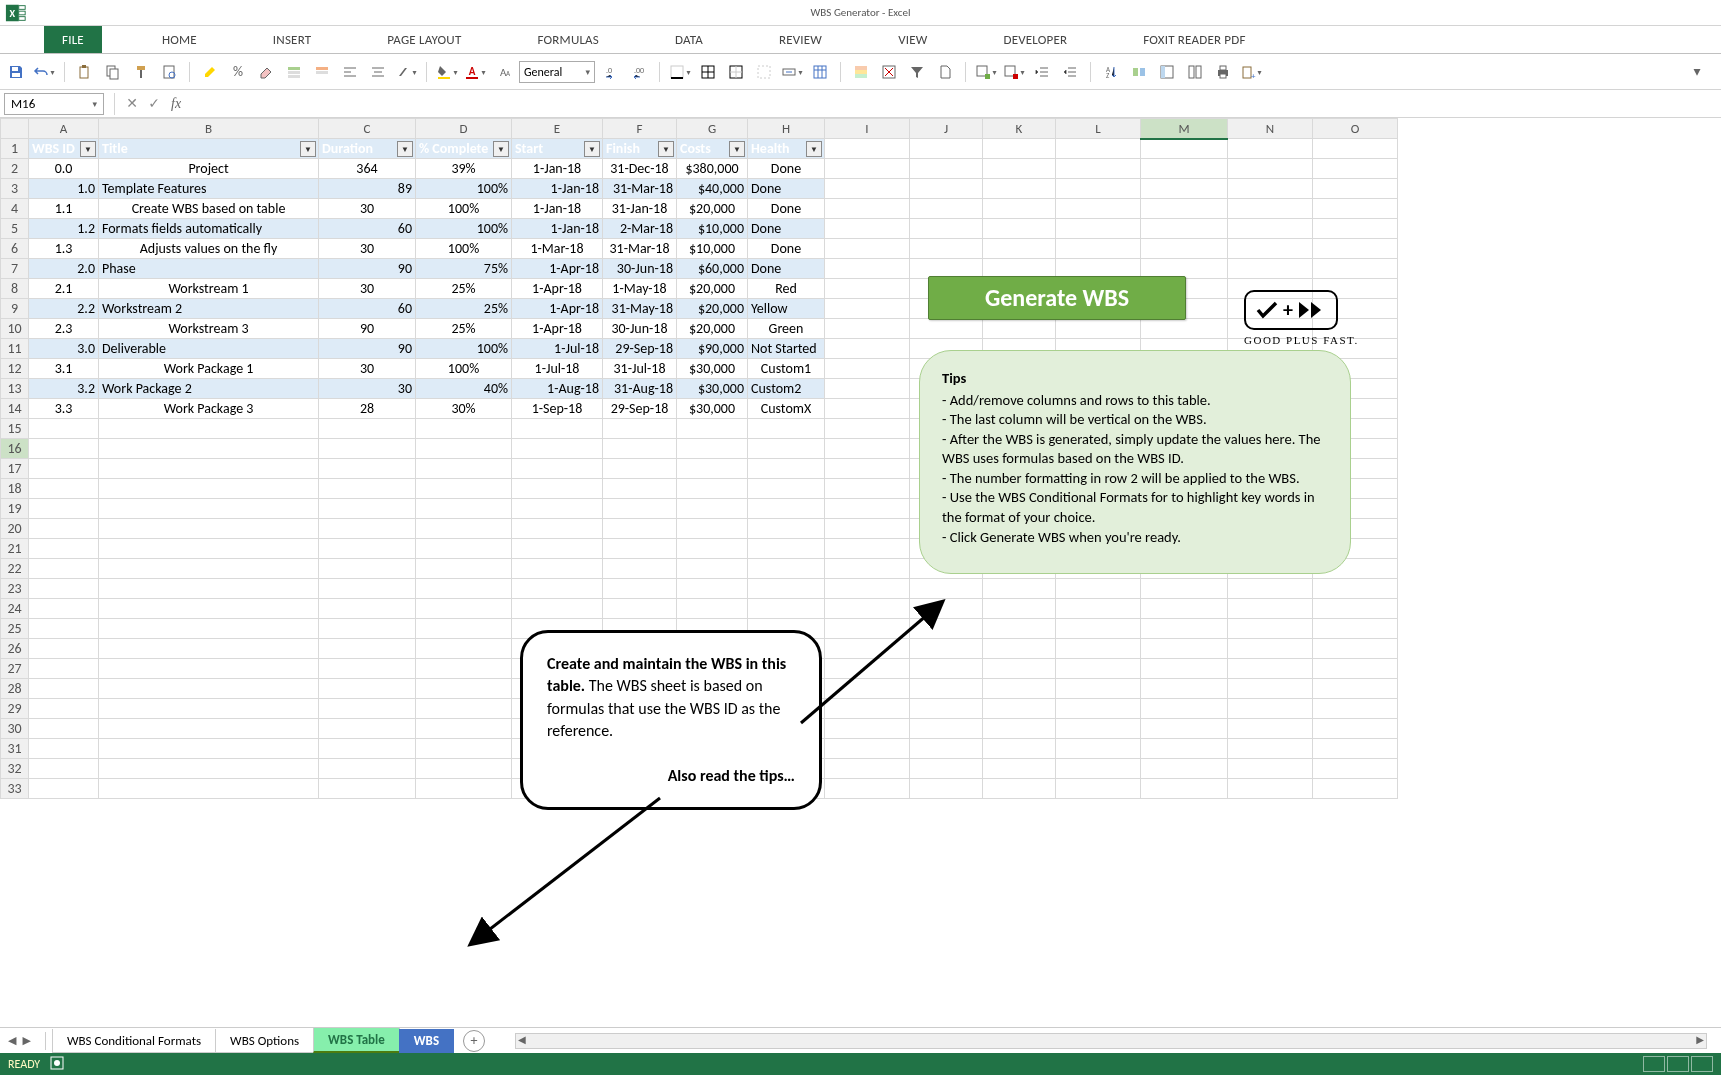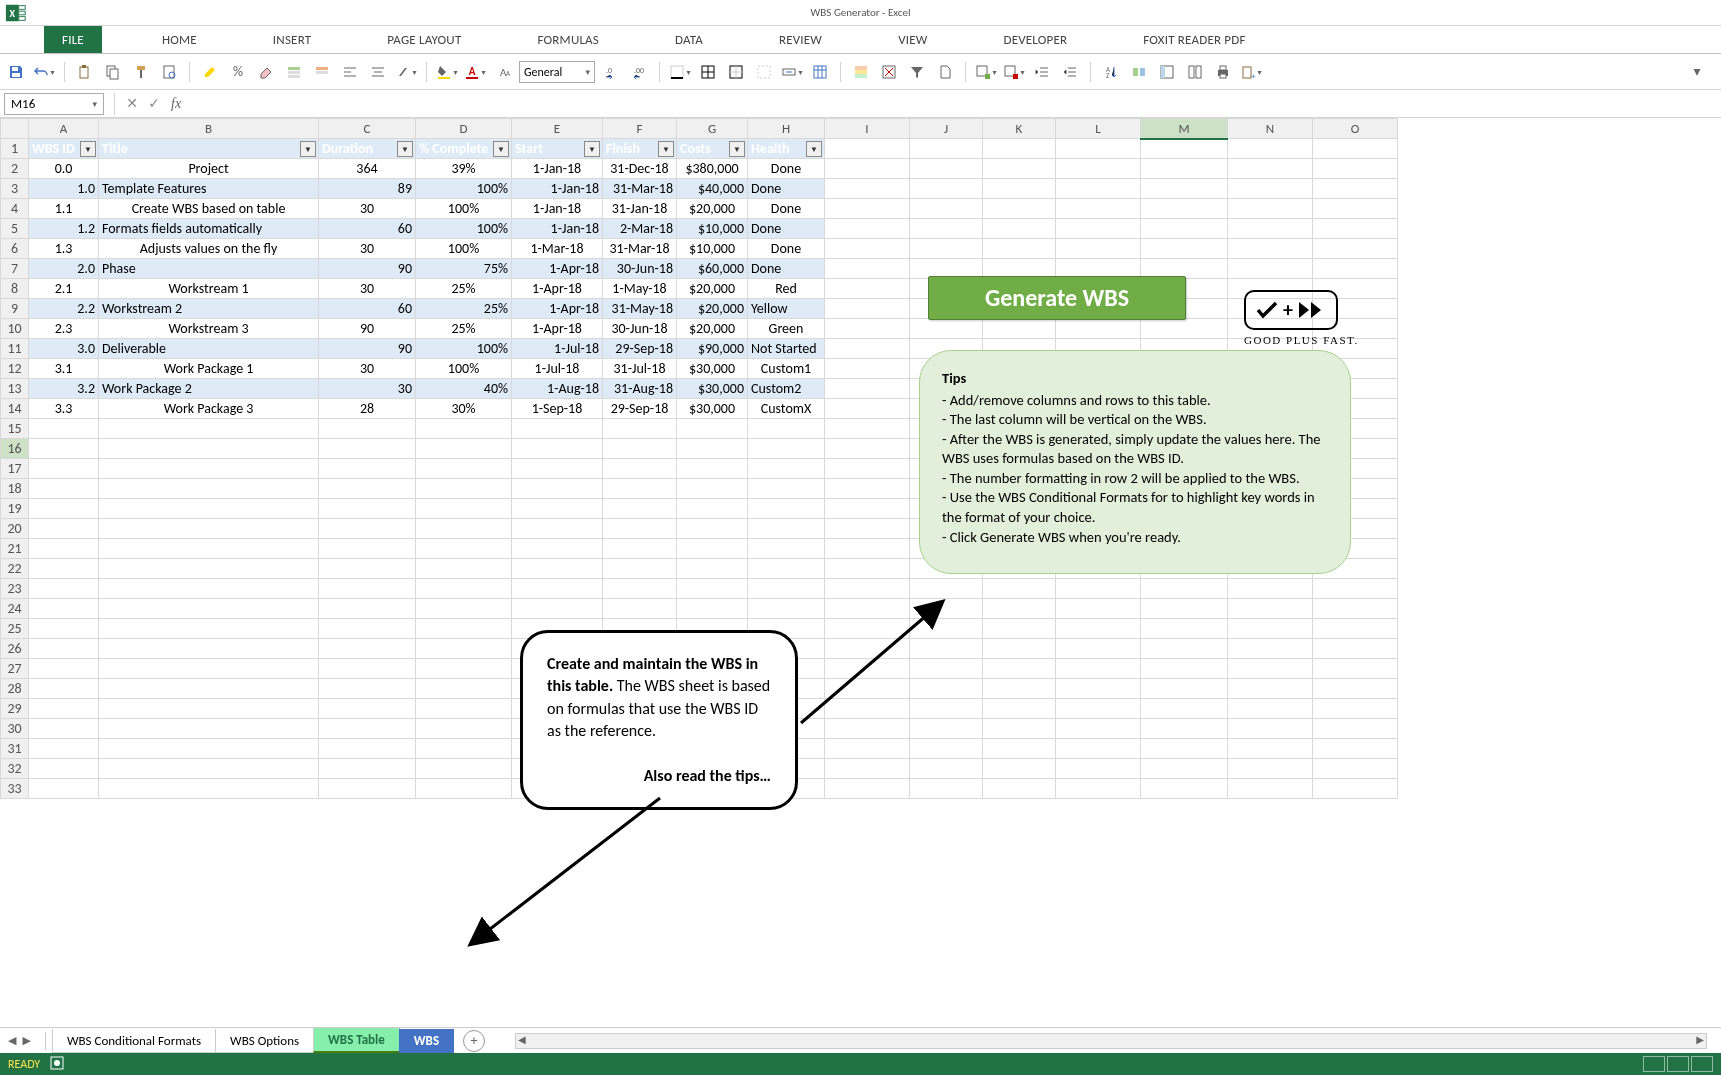--- a/index.html
+++ b/index.html
@@ -71,42 +71,42 @@
 
 .gpf { position: absolute; left: 1244px; top: 172px; text-align: center; }
 .gpf-icons { width: 94px; height: 40px; border: 2px solid #000; border-radius: 10px; display: flex; align-items: center; justify-content: center; gap: 4px; font-size: 22px; font-weight: bold; }
 .gpf-text { font-size: 11px; letter-spacing: 1.5px; margin-top: 4px; font-family: Georgia, serif; }
 
 
 .tips-box { position: absolute; left: 919px; top: 232px; width: 432px; padding: 18px 22px 26px; background: #e2efda; border: 1px solid #a9d08e; border-radius: 32px; font-size: 14.5px; line-height: 1.35; color: #000; }
 .tips-box .tips-title { font-weight: 700; margin-bottom: 2px; }
 
 
-.callout { position: absolute; left: 520px; top: 512px; width: 278px; border: 3px solid #000; border-radius: 28px; padding: 20px 24px; font-size: 16px; line-height: 1.4; background: #fff; }
+.callout { position: absolute; left: 520px; top: 512px; width: 302px; border: 3px solid #000; border-radius: 28px; padding: 20px 24px; font-size: 16px; line-height: 1.4; background: #fff; }
 .callout .also { text-align: right; font-weight: 700; margin-top: 22px; }
 
 
 .arrow-up { position: absolute; left: 796px; top: 470px; width: 160px; height: 160px; pointer-events: none; }
 .arrow-down { position: absolute; left: 460px; top: 670px; width: 210px; height: 170px; pointer-events: none; }
 
 
 .sheet-bar { position: absolute; bottom: 22px; left: 0; right: 0; height: 26px; background: #fff; border-top: 1px solid #ccc; display: flex; align-items: center; }
 .sheet-nav { display: flex; padding: 0 8px; gap: 6px; color: #666; }
 .sheet-nav span { cursor: pointer; font-size: 11px; }
 .sheet-vbar { width: 1px; height: 18px; background: #ccc; margin: 0 6px; }
 .sheet-tab { padding: 4px 14px; font-size: 13px; border: 1px solid #ccc; border-top: none; background: #fff; margin-right: -1px; cursor: pointer; }
 .sheet-tab.active { background: #86efac; border-bottom: 2px solid #4d7c0f; font-weight: 600; color: #217346; }
 .sheet-tab.wbs { background: #4472c4; color: #fff; border-color: #4472c4; font-weight: 700; }
 .sheet-add { width: 22px; height: 22px; margin-left: 10px; border: 1px solid #999; border-radius: 50%; display: flex; align-items: center; justify-content: center; font-size: 14px; color: #666; cursor: pointer; }
 .hscroll { flex: 1; margin: 0 14px 0 30px; height: 16px; background: #f0f0f0; border: 1px solid #ccc; position: relative; }
 .hscroll::before { content: "◀"; position: absolute; left: 2px; top: -1px; font-size: 10px; color: #666; }
 .hscroll::after { content: "▶"; position: absolute; right: 2px; top: -1px; font-size: 10px; color: #666; }
 
 
-.status-bar { position: absolute; bottom: 0; left: 0; right: 0; height: 22px; background: #217346; color: #fde047; display: flex; align-items: center; padding: 0 8px; font-size: 12px; }
+.status-bar { position: absolute; bottom: 0; left: 0; right: 0; height: 22px; background: #217346; color: #fef9c3; display: flex; align-items: center; padding: 0 8px; font-size: 12px; }
 .status-bar .views { margin-left: auto; display: flex; gap: 2px; }
 .status-bar .view-btn { width: 22px; height: 16px; border: 1px solid rgba(255,255,255,.5); display: inline-block; }
 .status-bar .macro-icon { margin-left: 10px; }
 </style>
 </head>
 <body>
 
 <div class="title-bar">
   <div class="excel-icon">
     <svg viewBox="0 0 24 24">

